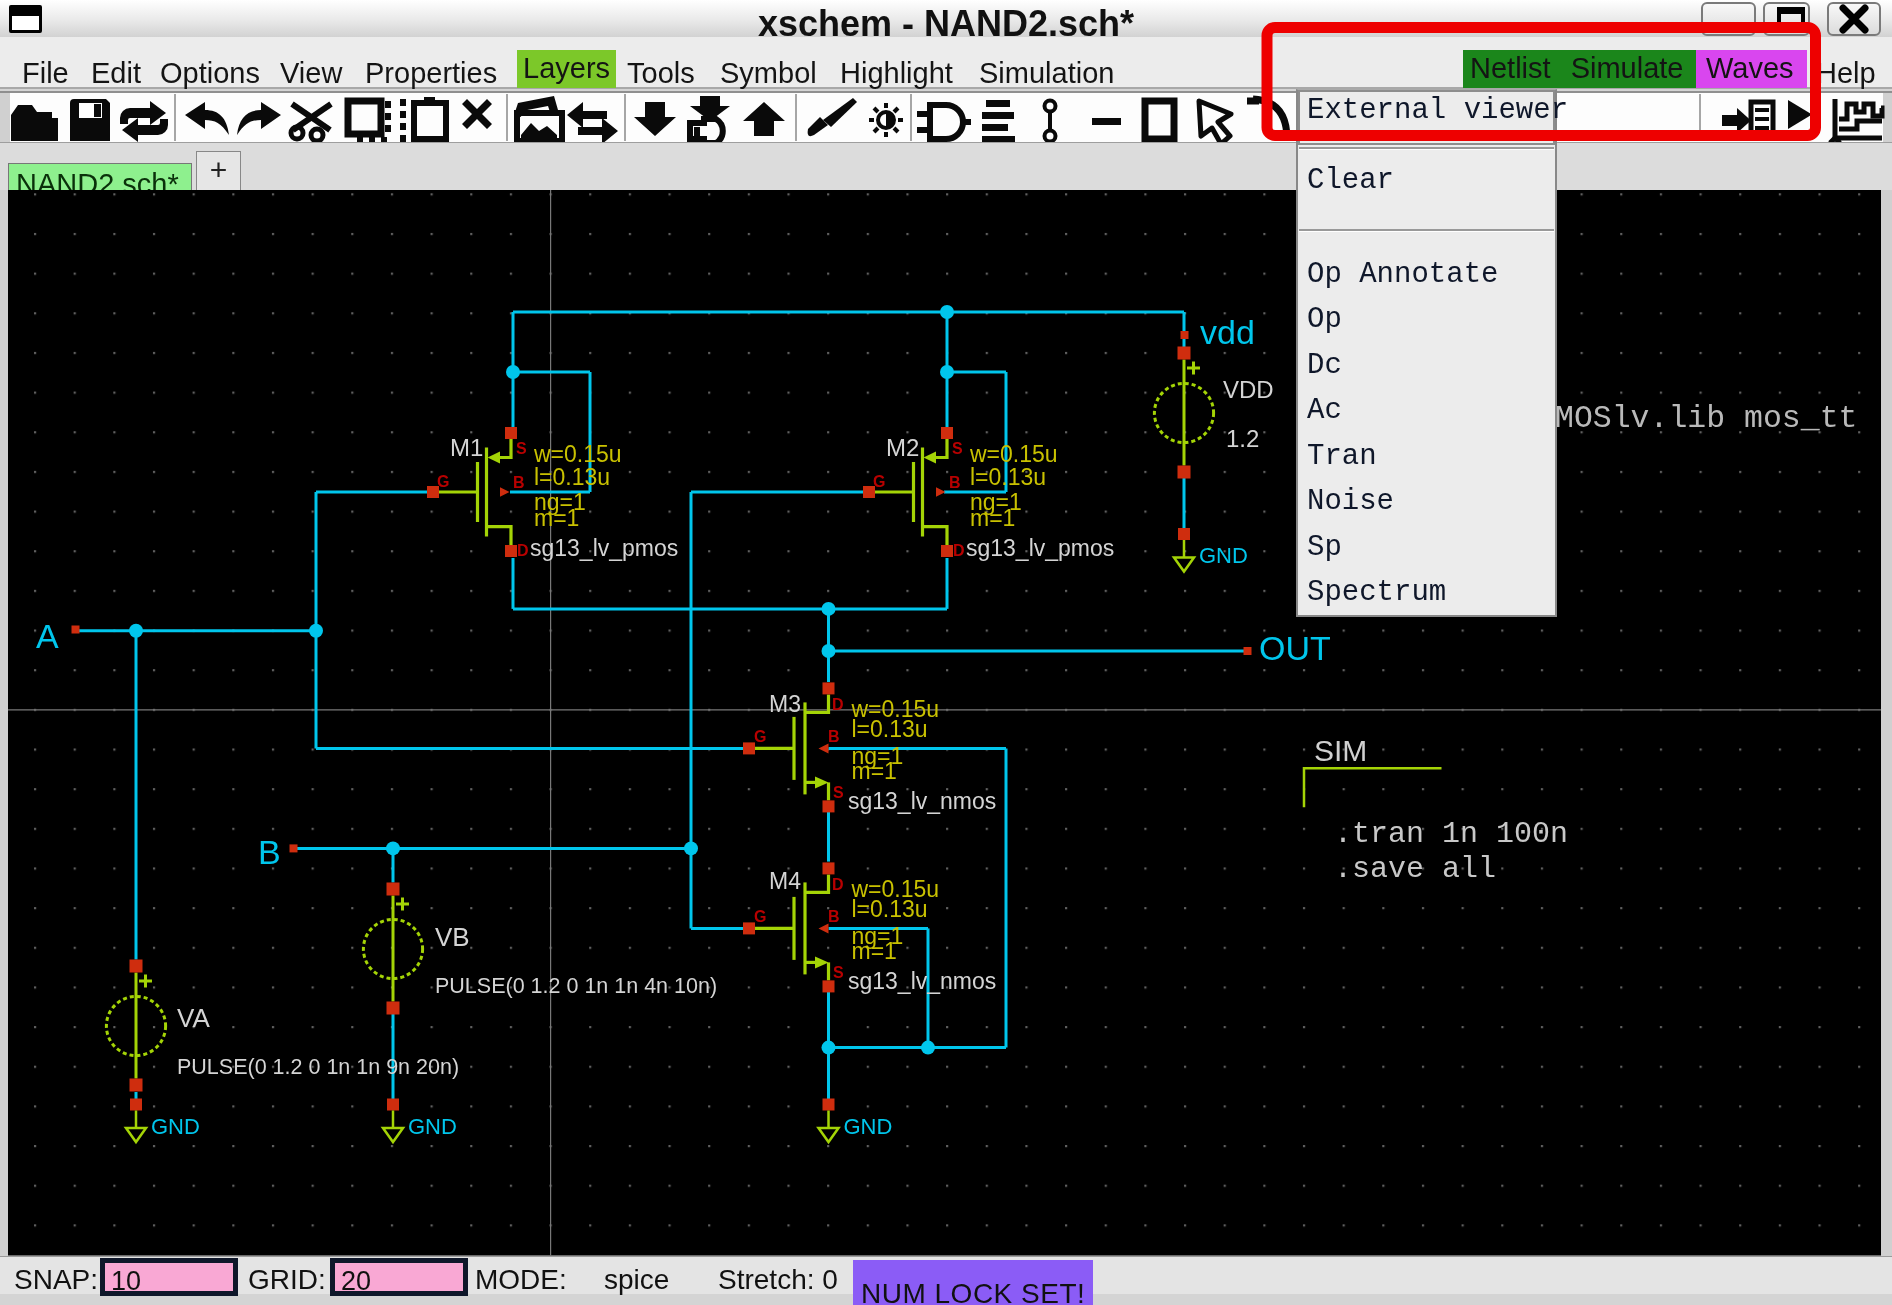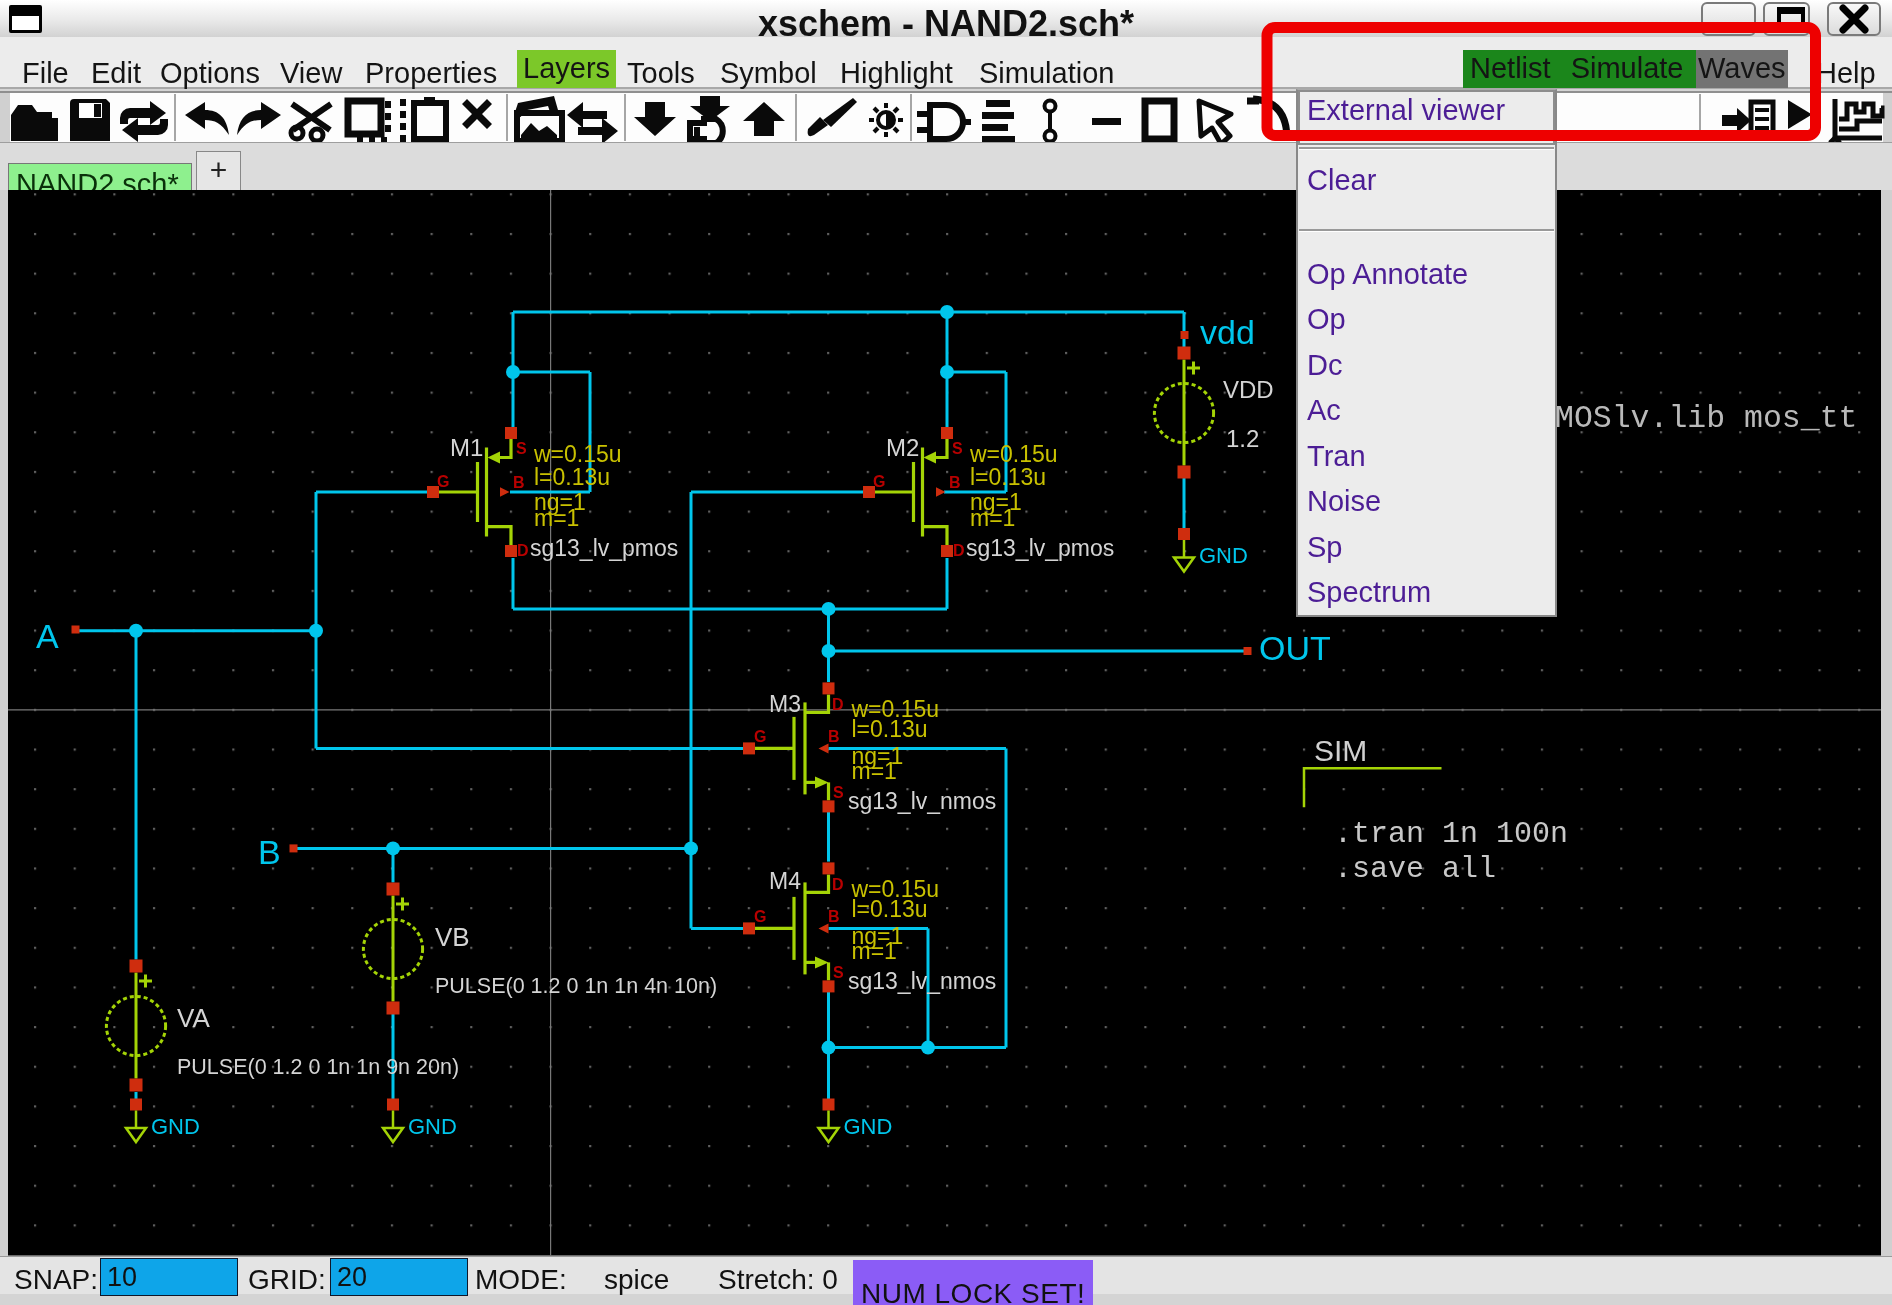--- a/index.html
+++ b/index.html
@@ -15,24 +15,24 @@
 .mi { top:20px; font-size:29px; color:#141414; white-space:pre; }
 .mh { top:13px !important; height:38px; line-height:37px; padding:0 6px; }
 #toolbar { left:0; top:91px; width:1892px; height:51px; background:#b8b8b8; }
 #tabbar { left:0; top:142px; width:1892px; height:48px; background:#dcdcdc; border-top:1px solid #9e9e9e;}
 #tab1 { left:8px; top:6px; width:184px; height:42px; background:#8ef08e; border:1px solid #777;
   font-size:29px; color:#0a300a; text-align:left; padding-left:7px; line-height:40px;margin-top:14px;}
 #tab2 { left:196px; top:8px; width:45px; height:40px; background:#e6e6e6; border:1px solid #888;
   font-size:30px; color:#222; text-align:center; line-height:36px;}
 #statusbar { left:0; top:1256px; width:1892px; height:38px; background:#e4e4e4; border-top:1px solid #9a9a9a;
   font-size:28px; color:#111;}
-.sf { top:1px; height:38px; background:#0ea5e9; border:1px solid #0f172a; font-size:27px; padding:3px 6px; }
+.sf { top:1px; height:38px; background:#f9a8d4; border:5px solid #0f172a; font-size:27px; padding:3px 6px; }
 #menu { left:1296px; top:89px; width:261px; height:528px; background:#ececec;
   border:2px solid #888; border-top:1px solid #aaa;}
-.mni { position:absolute; left:9px; font-size:29px; color:#4c1d95; white-space:pre;}
+.mni { position:absolute; left:9px; font-size:29px; color:#0f172a; white-space:pre;font-family:Liberation Mono, monospace;}
 .msep { position:absolute; left:1px; width:255px; border-top:2px solid #999; border-bottom:1px solid #fff;}
 </style></head>
 <body>
 <div class="abs" id="titlebar">
   <div class="abs" id="title">xschem - NAND2.sch*</div>
   <div class="abs" id="winicon">
       <div></div>
     </div>
   <div class="abs wbtn" style="left:1701px;width:55px;"></div>
   <div class="abs wbtn" style="left:1763px;width:47px;"><svg width="43" height="30">
@@ -48,21 +48,21 @@
   <span class="abs mi" style="left:91px;">Edit</span>
   <span class="abs mi" style="left:160px;">Options</span>
   <span class="abs mi" style="left:280px;">View</span>
   <span class="abs mi" style="left:365px;">Properties</span>
   <span class="abs mi mh" style="left:517px;background:#7cc829;">Layers</span>
   <span class="abs mi" style="left:627px;">Tools</span>
   <span class="abs mi" style="left:720px;">Symbol</span>
   <span class="abs mi" style="left:840px;">Highlight</span>
   <span class="abs mi" style="left:979px;">Simulation</span>
   <span class="abs mi mh" style="left:1463px;width:233px;background:#1b861b;padding:0 16px 0 7px;word-spacing:12px;">Netlist Simulate</span>
-  <span class="abs mi mh" style="left:1696px;width:92px;background:#737373;padding:0 0 0 2px;">Waves</span>
+  <span class="abs mi mh" style="left:1696px;width:111px;background:#d946ef;padding:0 0 0 10px;">Waves</span>
   <span class="abs mi" style="left:1816px;">Help</span>
 </div>
 <div class="abs" id="toolbar"><svg width="1892" height="51">
 <rect x="0" y="0" width="1892" height="51" fill="#d0d0d0"></rect>
 <rect x="0" y="0" width="1892" height="2" fill="#8f8f8f"></rect>
 <rect x="10" y="2" width="1873" height="49" fill="#fdfdfd"></rect>
 <g stroke="#a6a6a6" stroke-width="2">
 <line x1="175" y1="3" x2="175" y2="50"></line>
         <line x1="507" y1="3" x2="507" y2="50"></line>
 <line x1="625" y1="3" x2="625" y2="50"></line>

